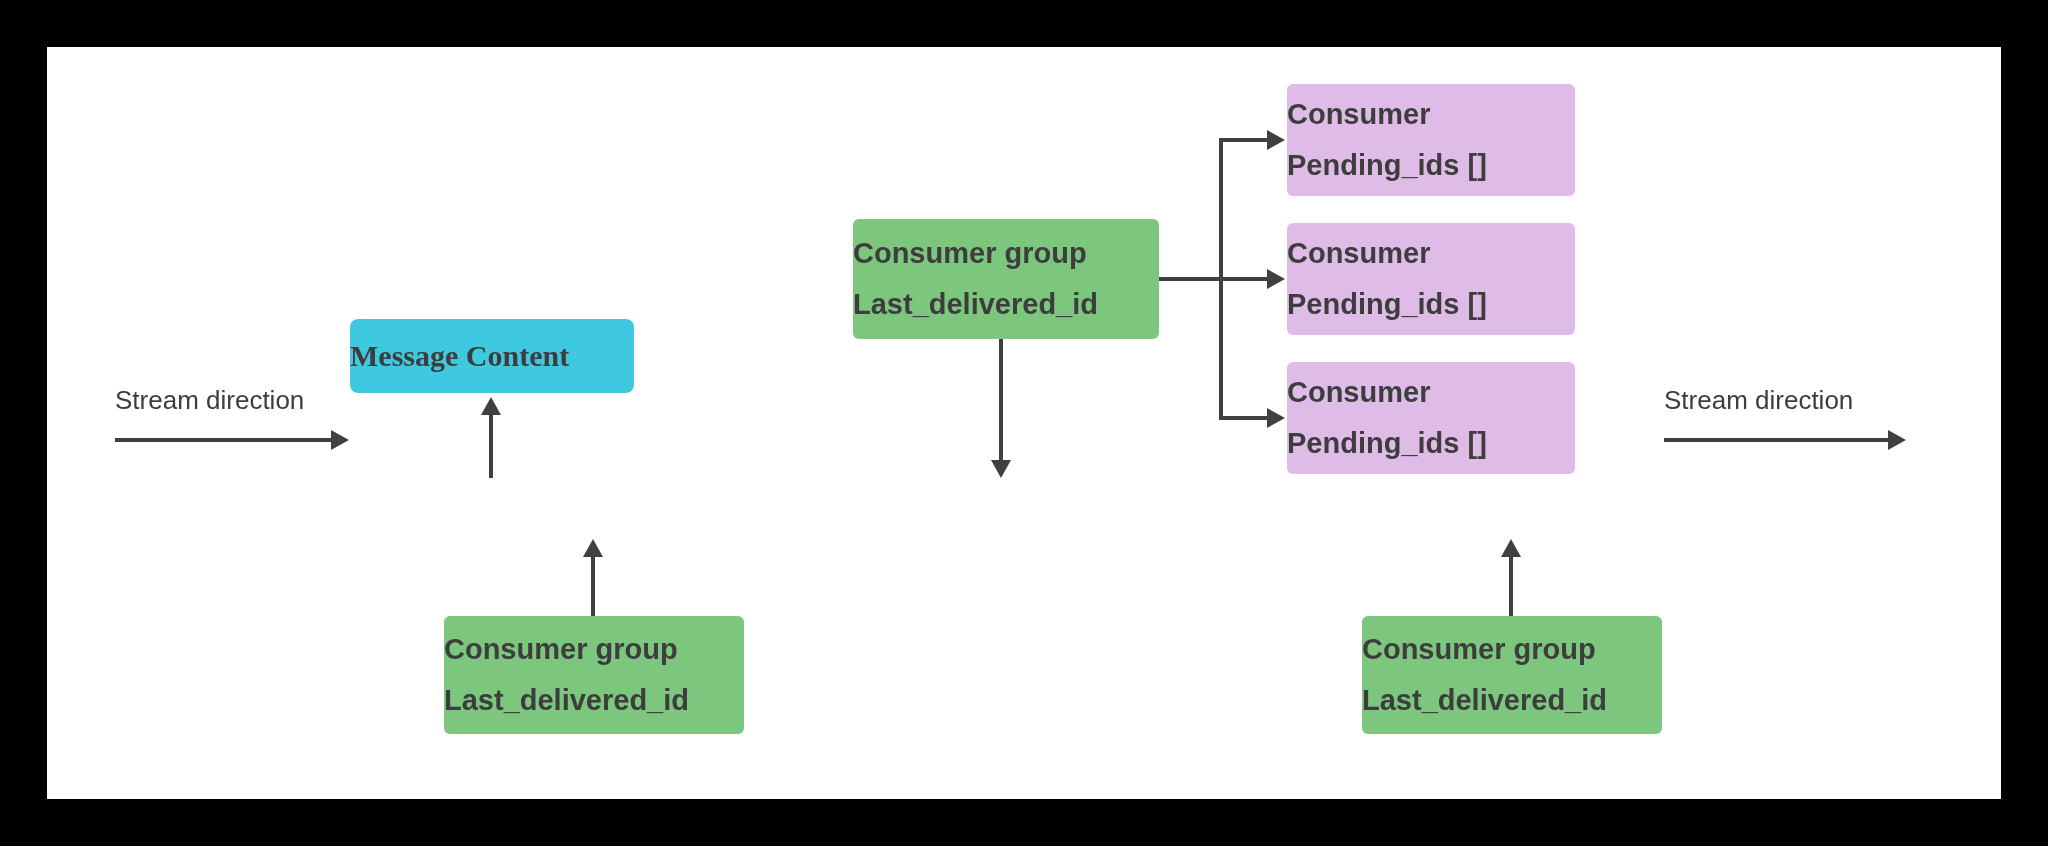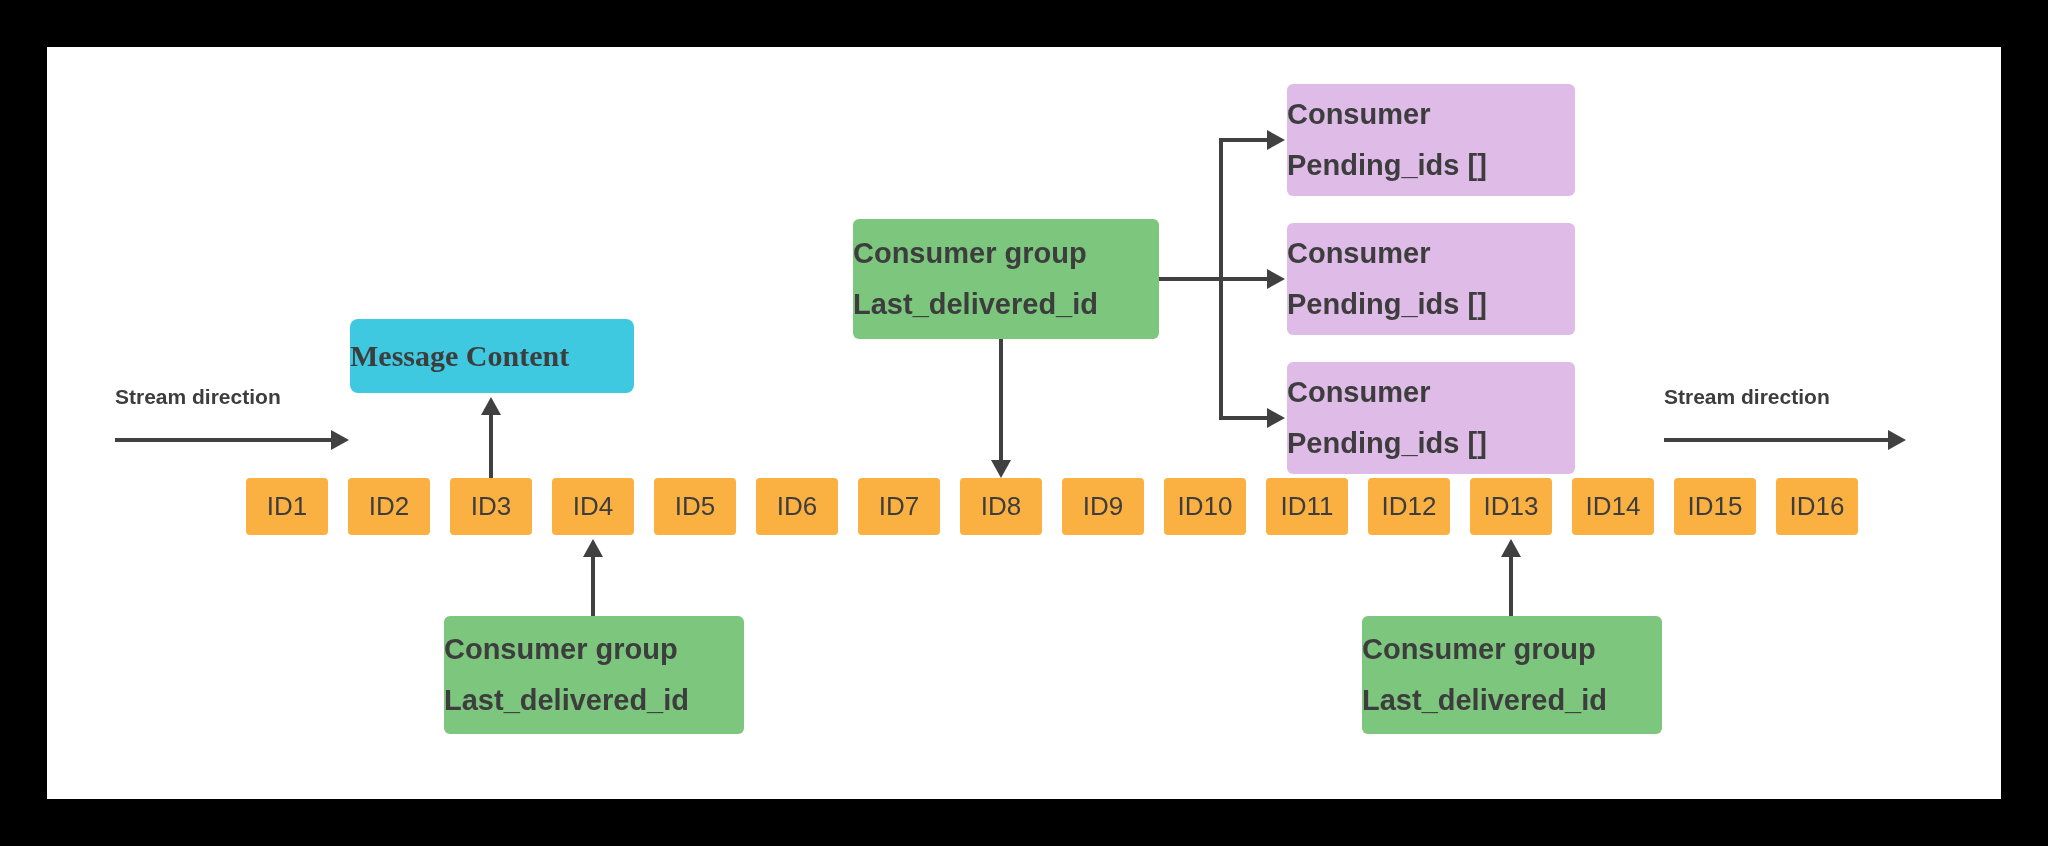--- a/index.html
+++ b/index.html
@@ -18,21 +18,21 @@
     width:2048px;height:846px;position:relative;
     background:var(--page-bg);
     font-family:"Liberation Sans","DejaVu Sans",sans-serif;
     color:var(--text);
   }
   .canvas{
     position:absolute;left:47px;top:47px;width:1954px;height:752px;
     background:var(--canvas-bg);
   }
   .dir-label{
-    position:absolute;font-size:21px;font-weight:700;color:var(--text);white-space:nowrap;
+    position:absolute;font-size:26px;font-weight:400;color:var(--text);white-space:nowrap;
   }
   .hline{position:absolute;height:4px;background:var(--arrow);}
   .vline{position:absolute;width:4px;background:var(--arrow);}
   .tri{position:absolute;width:0;height:0;}
   .tri.right{border-left:18px solid var(--arrow);border-top:10px solid transparent;border-bottom:10px solid transparent;}
   .tri.up{border-bottom:18px solid var(--arrow);border-left:10px solid transparent;border-right:10px solid transparent;}
   .tri.down{border-top:18px solid var(--arrow);border-left:10px solid transparent;border-right:10px solid transparent;}
   .node{
     position:absolute;display:flex;flex-direction:column;align-items:flex-start;justify-content:center;
     color:var(--text);font-weight:700;text-align:center;
@@ -101,38 +101,20 @@
   </div>
   <div class="node consumer-box" style="left:1240px;top:176px;">
     <div class="ln">Consumer</div>
     <div class="ln">Pending_ids []</div>
   </div>
   <div class="node consumer-box" style="left:1240px;top:315px;">
     <div class="ln">Consumer</div>
     <div class="ln">Pending_ids []</div>
   </div>
 
-  <div class="stream-row">
-    <div class="id-box">ID1</div>
-    <div class="id-box">ID2</div>
-    <div class="id-box">ID3</div>
-    <div class="id-box">ID4</div>
-    <div class="id-box">ID5</div>
-    <div class="id-box">ID6</div>
-    <div class="id-box">ID7</div>
-    <div class="id-box">ID8</div>
-    <div class="id-box">ID9</div>
-    <div class="id-box">ID10</div>
-    <div class="id-box">ID11</div>
-    <div class="id-box">ID12</div>
-    <div class="id-box">ID13</div>
-    <div class="id-box">ID14</div>
-    <div class="id-box">ID15</div>
-    <div class="id-box">ID16</div>
-  </div>
 
   <div class="tri up" style="left:536px;top:492px;"></div>
   <div class="vline" style="left:544px;top:508px;height:61px;"></div>
   <div class="node group-box small" style="left:397px;top:569px;">
     <div class="ln">Consumer group</div>
     <div class="ln">Last_delivered_id</div>
   </div>
 
   <div class="tri up" style="left:1454px;top:492px;"></div>
   <div class="vline" style="left:1462px;top:508px;height:61px;"></div>

